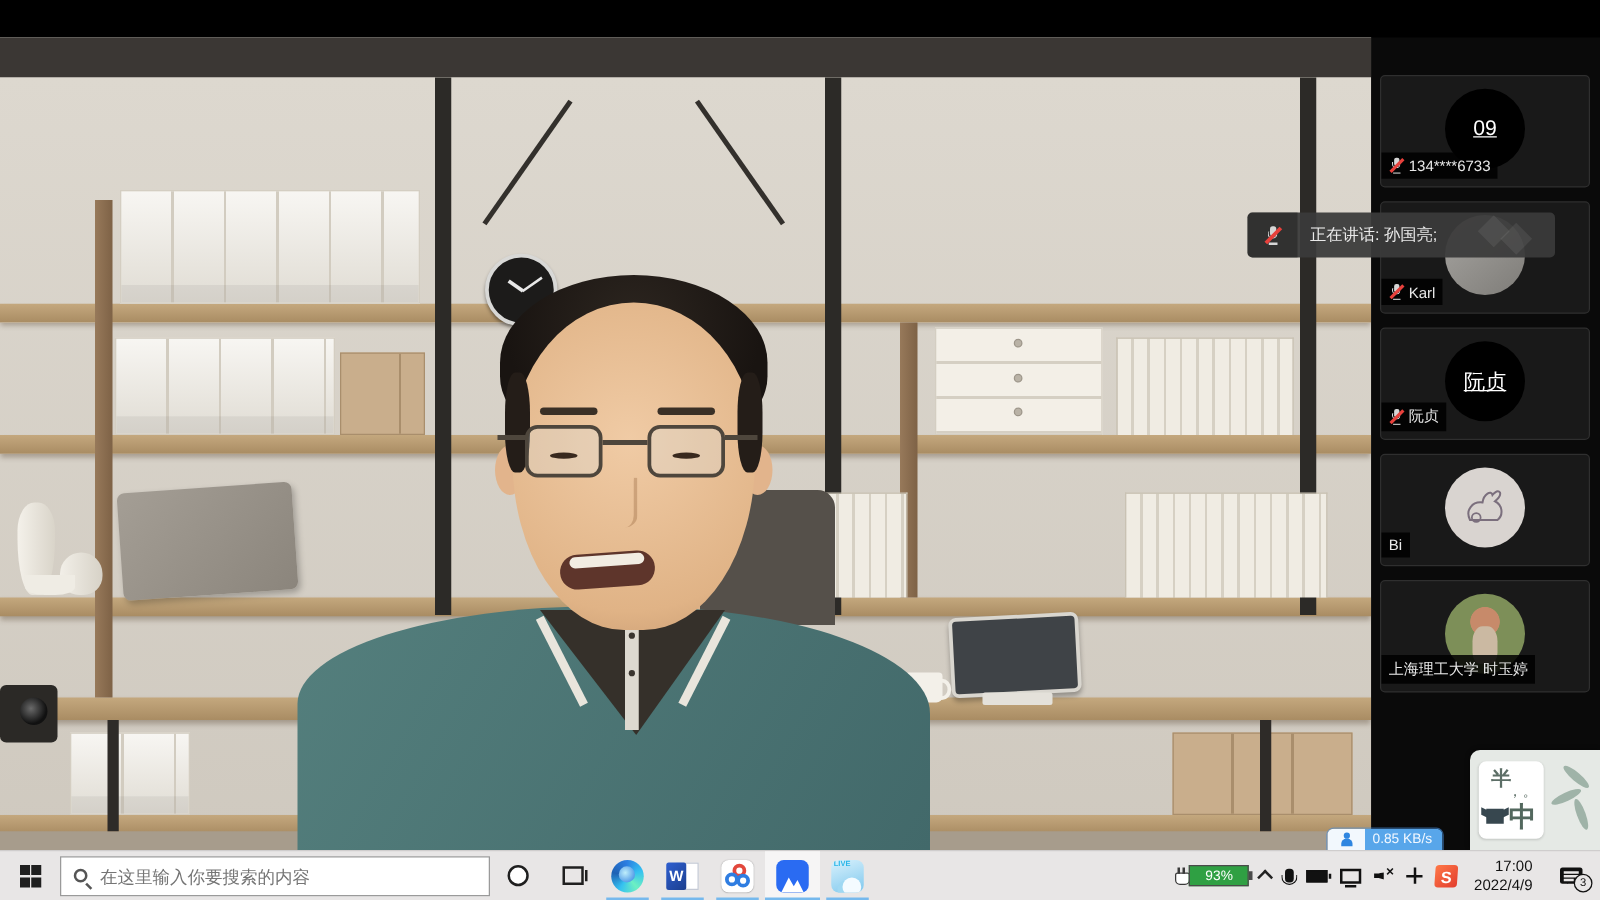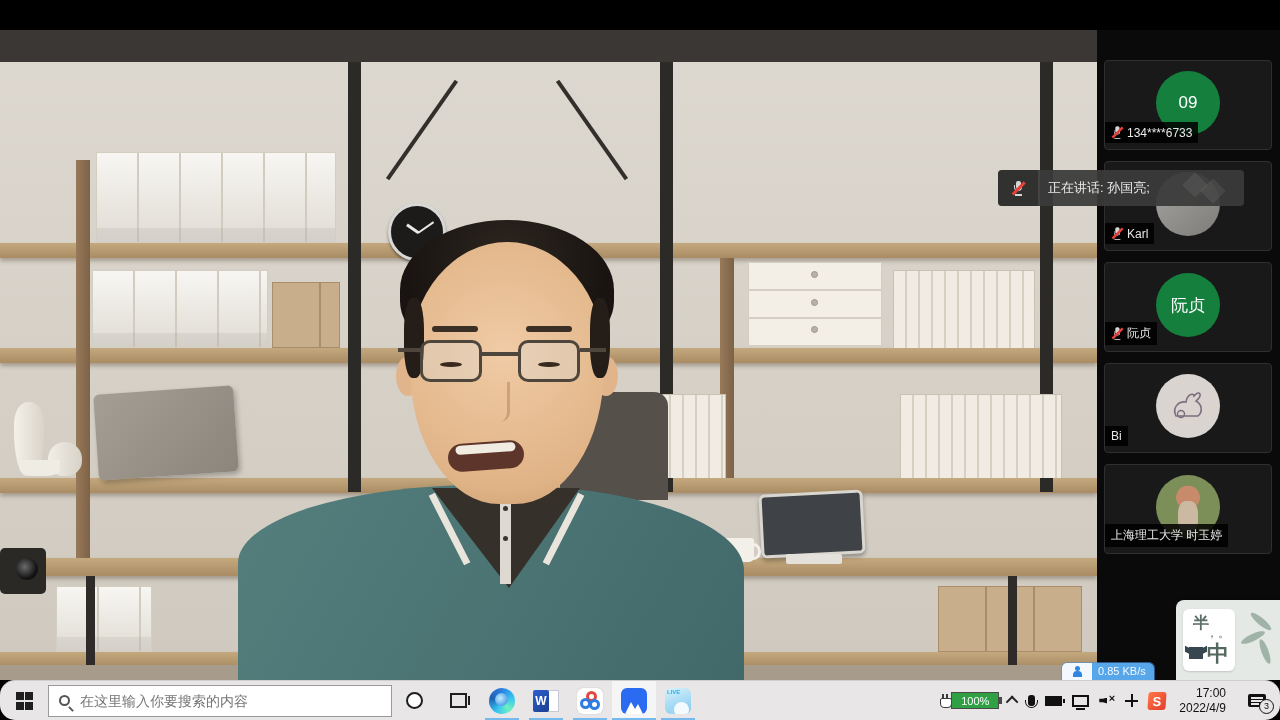--- a/index.html
+++ b/index.html
@@ -86,21 +86,21 @@
   
   .toast { left:998px; top:170px; width:246px; height:36px; background:rgba(58,58,58,.94); border-radius:4px; display:flex; align-items:center; z-index:30; }
   .toast .iconbox { width:40px; height:36px; background:rgba(30,30,30,.5); border-radius:4px 0 0 4px; display:flex; align-items:center; justify-content:center; }
   .toast .txt { color:#e9e9e9; font-size:13px; margin-left:10px; white-space:nowrap; }
   .wm { width:18px; height:18px; background:rgba(255,255,255,.07); transform:rotate(45deg); position:absolute; }
 
   
   .sidebar { left:1097px; top:30px; width:183px; height:650px; background:#0a0a0a; z-index:5; }
   .tile { left:7px; width:168px; height:90px; background:#191919; border:1px solid #2f2f2f; border-radius:4px; overflow:hidden; }
   .avatar { position:absolute; left:50%; top:10px; transform:translateX(-50%); width:64px; height:64px; border-radius:50%; display:flex; align-items:center; justify-content:center; color:#fff; font-size:17px; }
-  .avatar.blue { background:#15803d; }
+  .avatar.blue { background:#000000;text-decoration:underline; }
   .avatar.gray { background:linear-gradient(140deg,#a8a6a2,#7e7c78); }
   .avatar.rabbit { background:#d9d4d0; }
   .avatar.photo { background:radial-gradient(circle at 50% 35%, #c78a6a 0 22%, #7d8f58 23%); }
   .avatar.photo::after { content:""; position:absolute; left:22px; top:26px; width:20px; height:30px; background:#cbb9a2; border-radius:40% 40% 30% 30%; }
   .nametag { position:absolute; left:0; bottom:6px; background:rgba(0,0,0,.85); display:flex; align-items:center; gap:4px; padding:3px 6px; max-width:100%; }
   .nametag span { color:#e8e8e8; font-size:12px; white-space:nowrap; }
   .nametag .mic { transform:scale(.85); }
 
   
   .netwidget { left:1062px; top:663px; height:17px; display:flex; border-radius:5px 5px 0 0; overflow:hidden; z-index:25; box-shadow:0 0 0 1px rgba(70,140,220,.6); }
@@ -115,21 +115,21 @@
   .imecard { position:absolute; left:7px; top:9px; width:52px; height:62px; background:#fff; border-radius:6px; box-shadow:0 1px 2px rgba(0,0,0,.15); }
   .ime-half { position:absolute; left:10px; top:4px; font-size:16px; font-weight:bold; color:#5c6e66; }
   .ime-punct { position:absolute; right:5px; top:16px; font-size:12px; color:#5c6e66; }
   .ime-mode { position:absolute; right:6px; bottom:2px; font-size:22px; font-weight:bold; color:#53685e; }
   .shirt { position:absolute; left:6px; bottom:12px; width:14px; height:12px; background:#37474f; }
   .shirt::before { content:""; position:absolute; left:-4px; top:0; width:5px; height:6px; background:#37474f; transform:skewY(25deg); }
   .shirt::after { content:""; position:absolute; right:-4px; top:0; width:5px; height:6px; background:#37474f; transform:skewY(-25deg); }
   .leaf { position:absolute; width:26px; height:7px; background:#9fb3a8; border-radius:50%; }
 
   
-  .taskbar { left:0; top:680px; width:1280px; height:40px; background:#e8e6e6; border-top:1px solid #cfcdcd; z-index:50; display:flex; align-items:center;border-radius:15px; }
+  .taskbar { left:0; top:680px; width:1280px; height:40px; background:#e8e6e6; border-top:1px solid #cfcdcd; z-index:50; display:flex; align-items:center; }
   .startbtn { width:48px; height:40px; display:flex; align-items:center; justify-content:center; }
   .winlogo { width:17px; height:17px; display:grid; grid-template-columns:8px 8px; grid-template-rows:8px 8px; gap:1.5px; }
   .winlogo i { background:#1f1f1f; }
   .searchbox { width:344px; height:32px; background:#fff; border:1px solid #9a9a9a; display:flex; align-items:center; padding:0 10px; gap:10px; }
   .searchbox input { border:none; outline:none; font-size:14px; color:#444; width:270px; font-family:"Liberation Sans",sans-serif; background:transparent; }
   .magnifier { width:11px; height:11px; border:2px solid #555; border-radius:50%; position:relative; flex:none; }
   .magnifier::after { content:""; position:absolute; left:9px; top:9px; width:2px; height:6px; background:#555; transform:rotate(-45deg); }
   .tbcell { width:44px; height:40px; display:flex; align-items:center; justify-content:center; position:relative; }
   .tbcell.active { background:#f6f5f5; }
   .runline { position:absolute; bottom:0; left:50%; transform:translateX(-50%); width:34px; height:3px; background:#76b9ed; }
@@ -421,21 +421,21 @@
         <span class="lv">LIVE</span>
           <span class="chara"></span>
       </span>
         <span class="runline"></span>
     </div>
 
     <div class="tray">
       <div class="trayitem">
         <span class="plug"></span>
         <span class="batt100">
-            <span>100%</span>
+            <span>93%</span>
           </span>
       </div>
       <div class="trayitem">
           <span class="chev"></span>
         </div>
       <div class="trayitem">
           <span class="traymic"></span>
         </div>
       <div class="trayitem">
           <span class="traybatt"></span>

